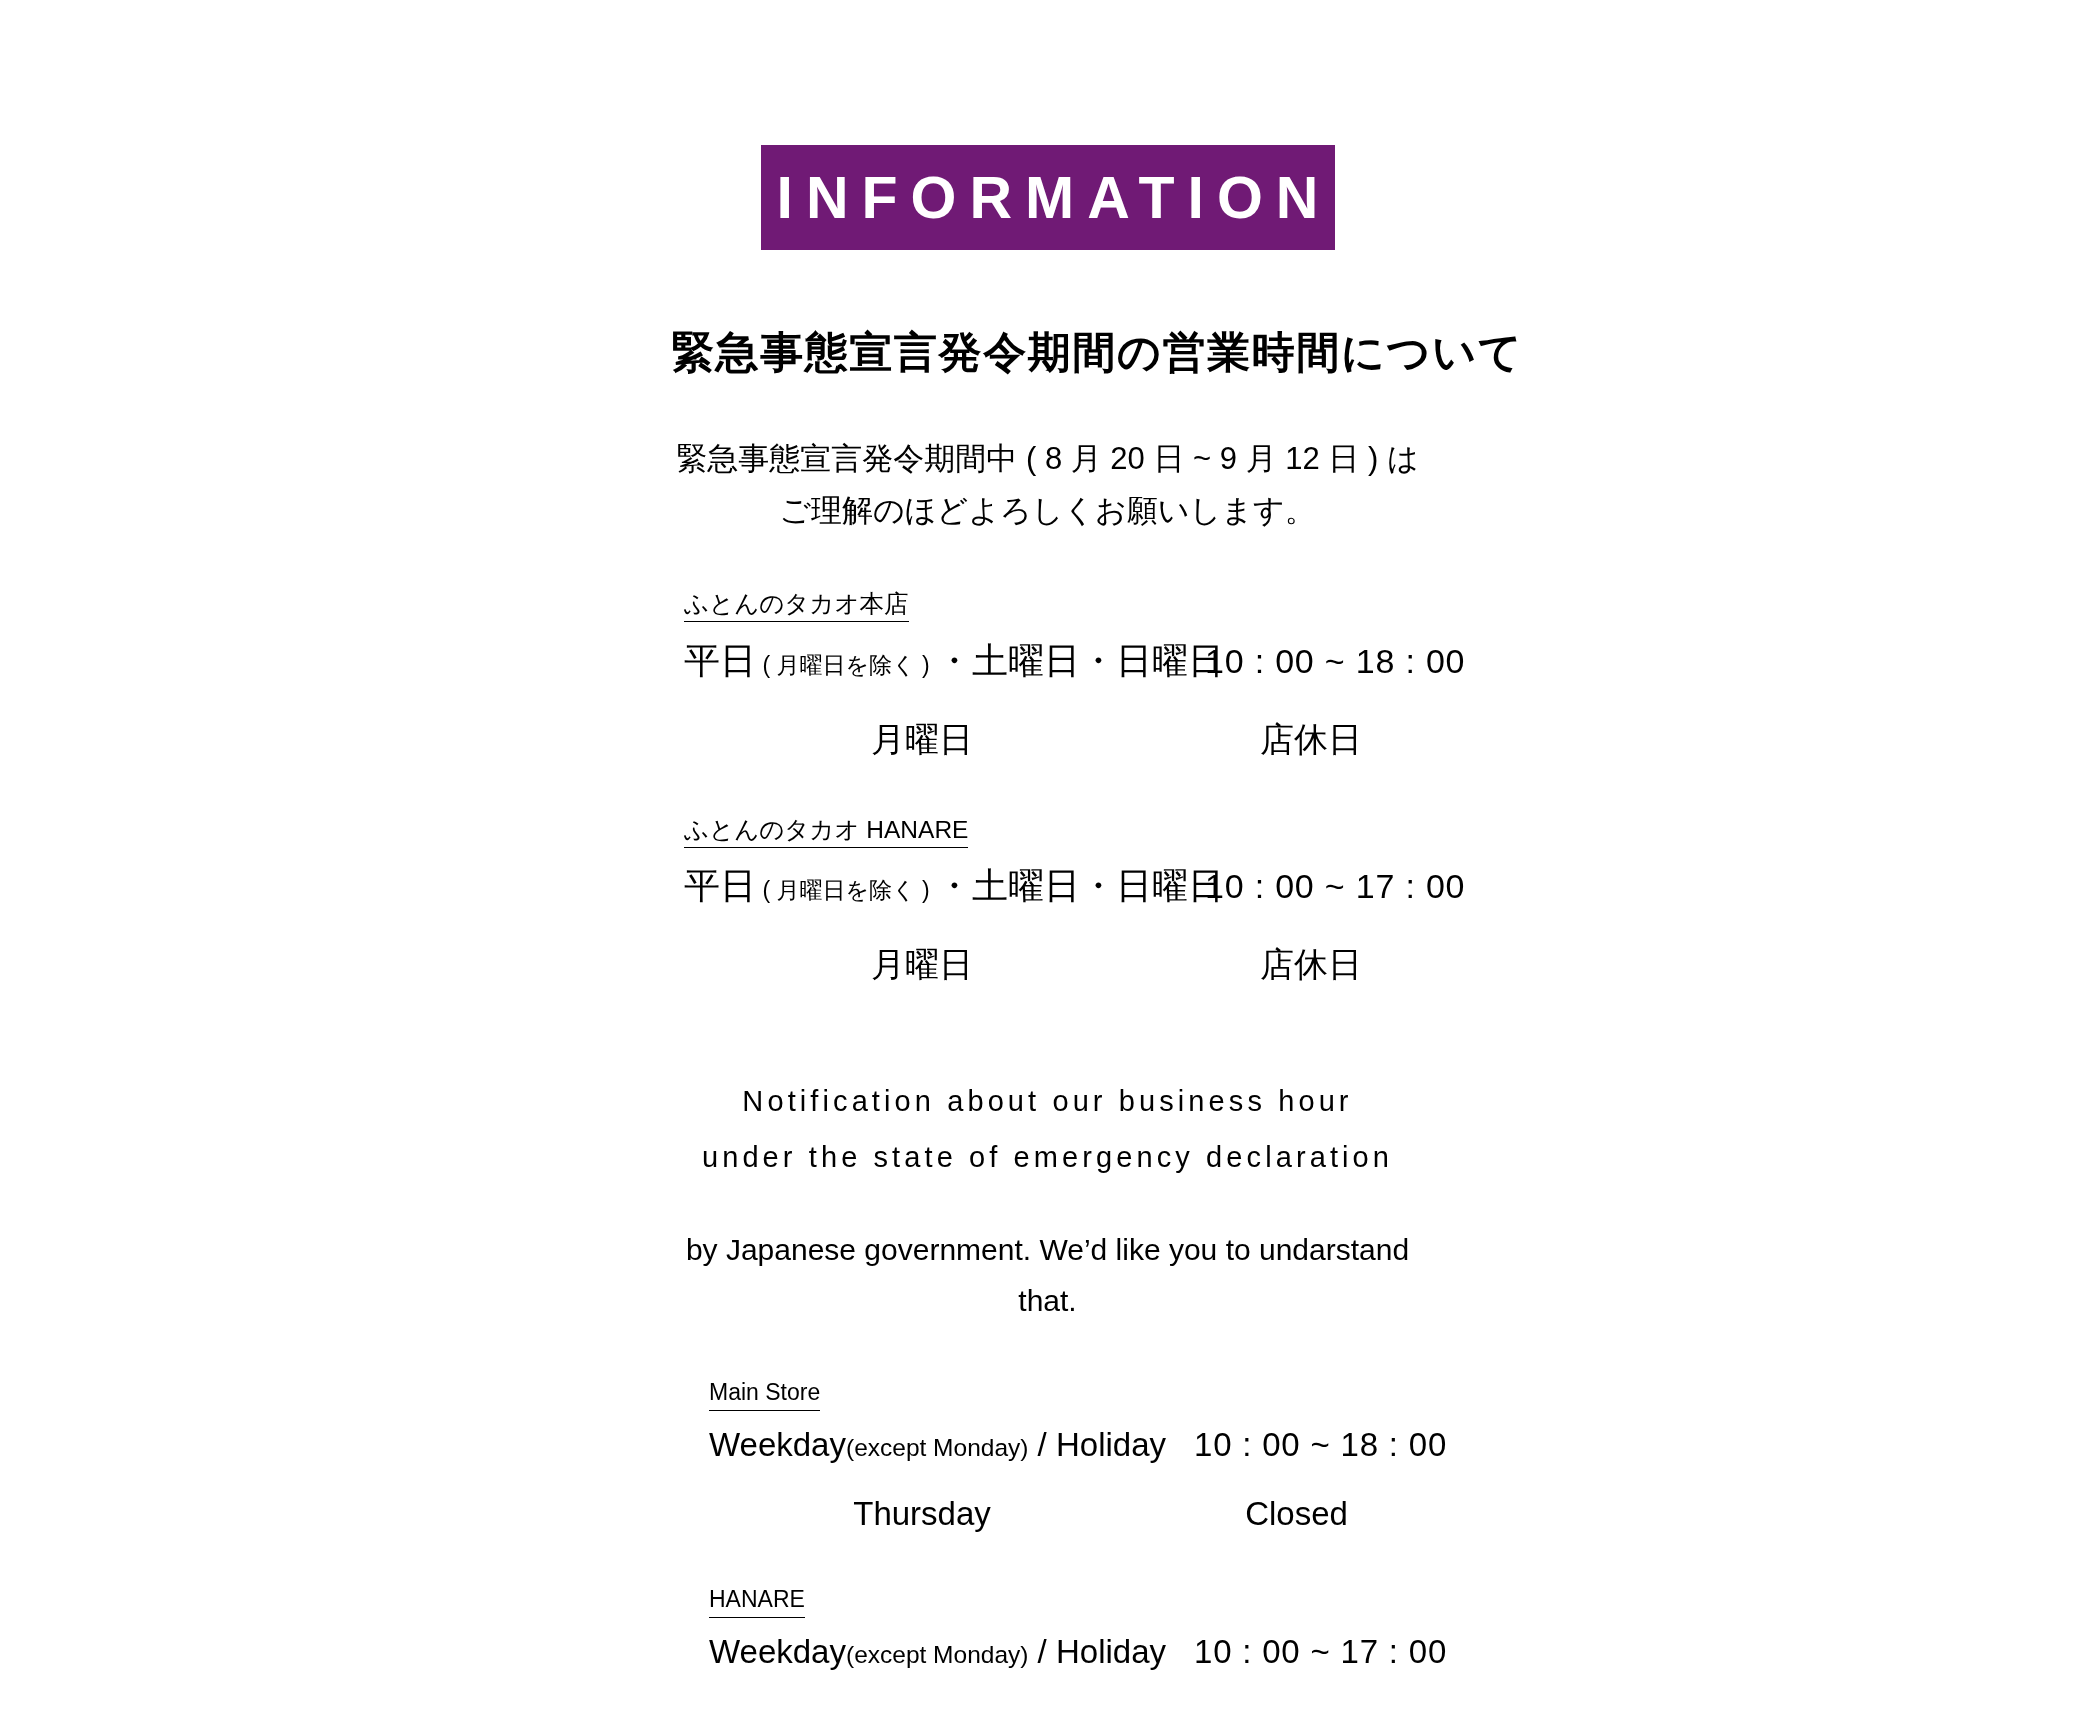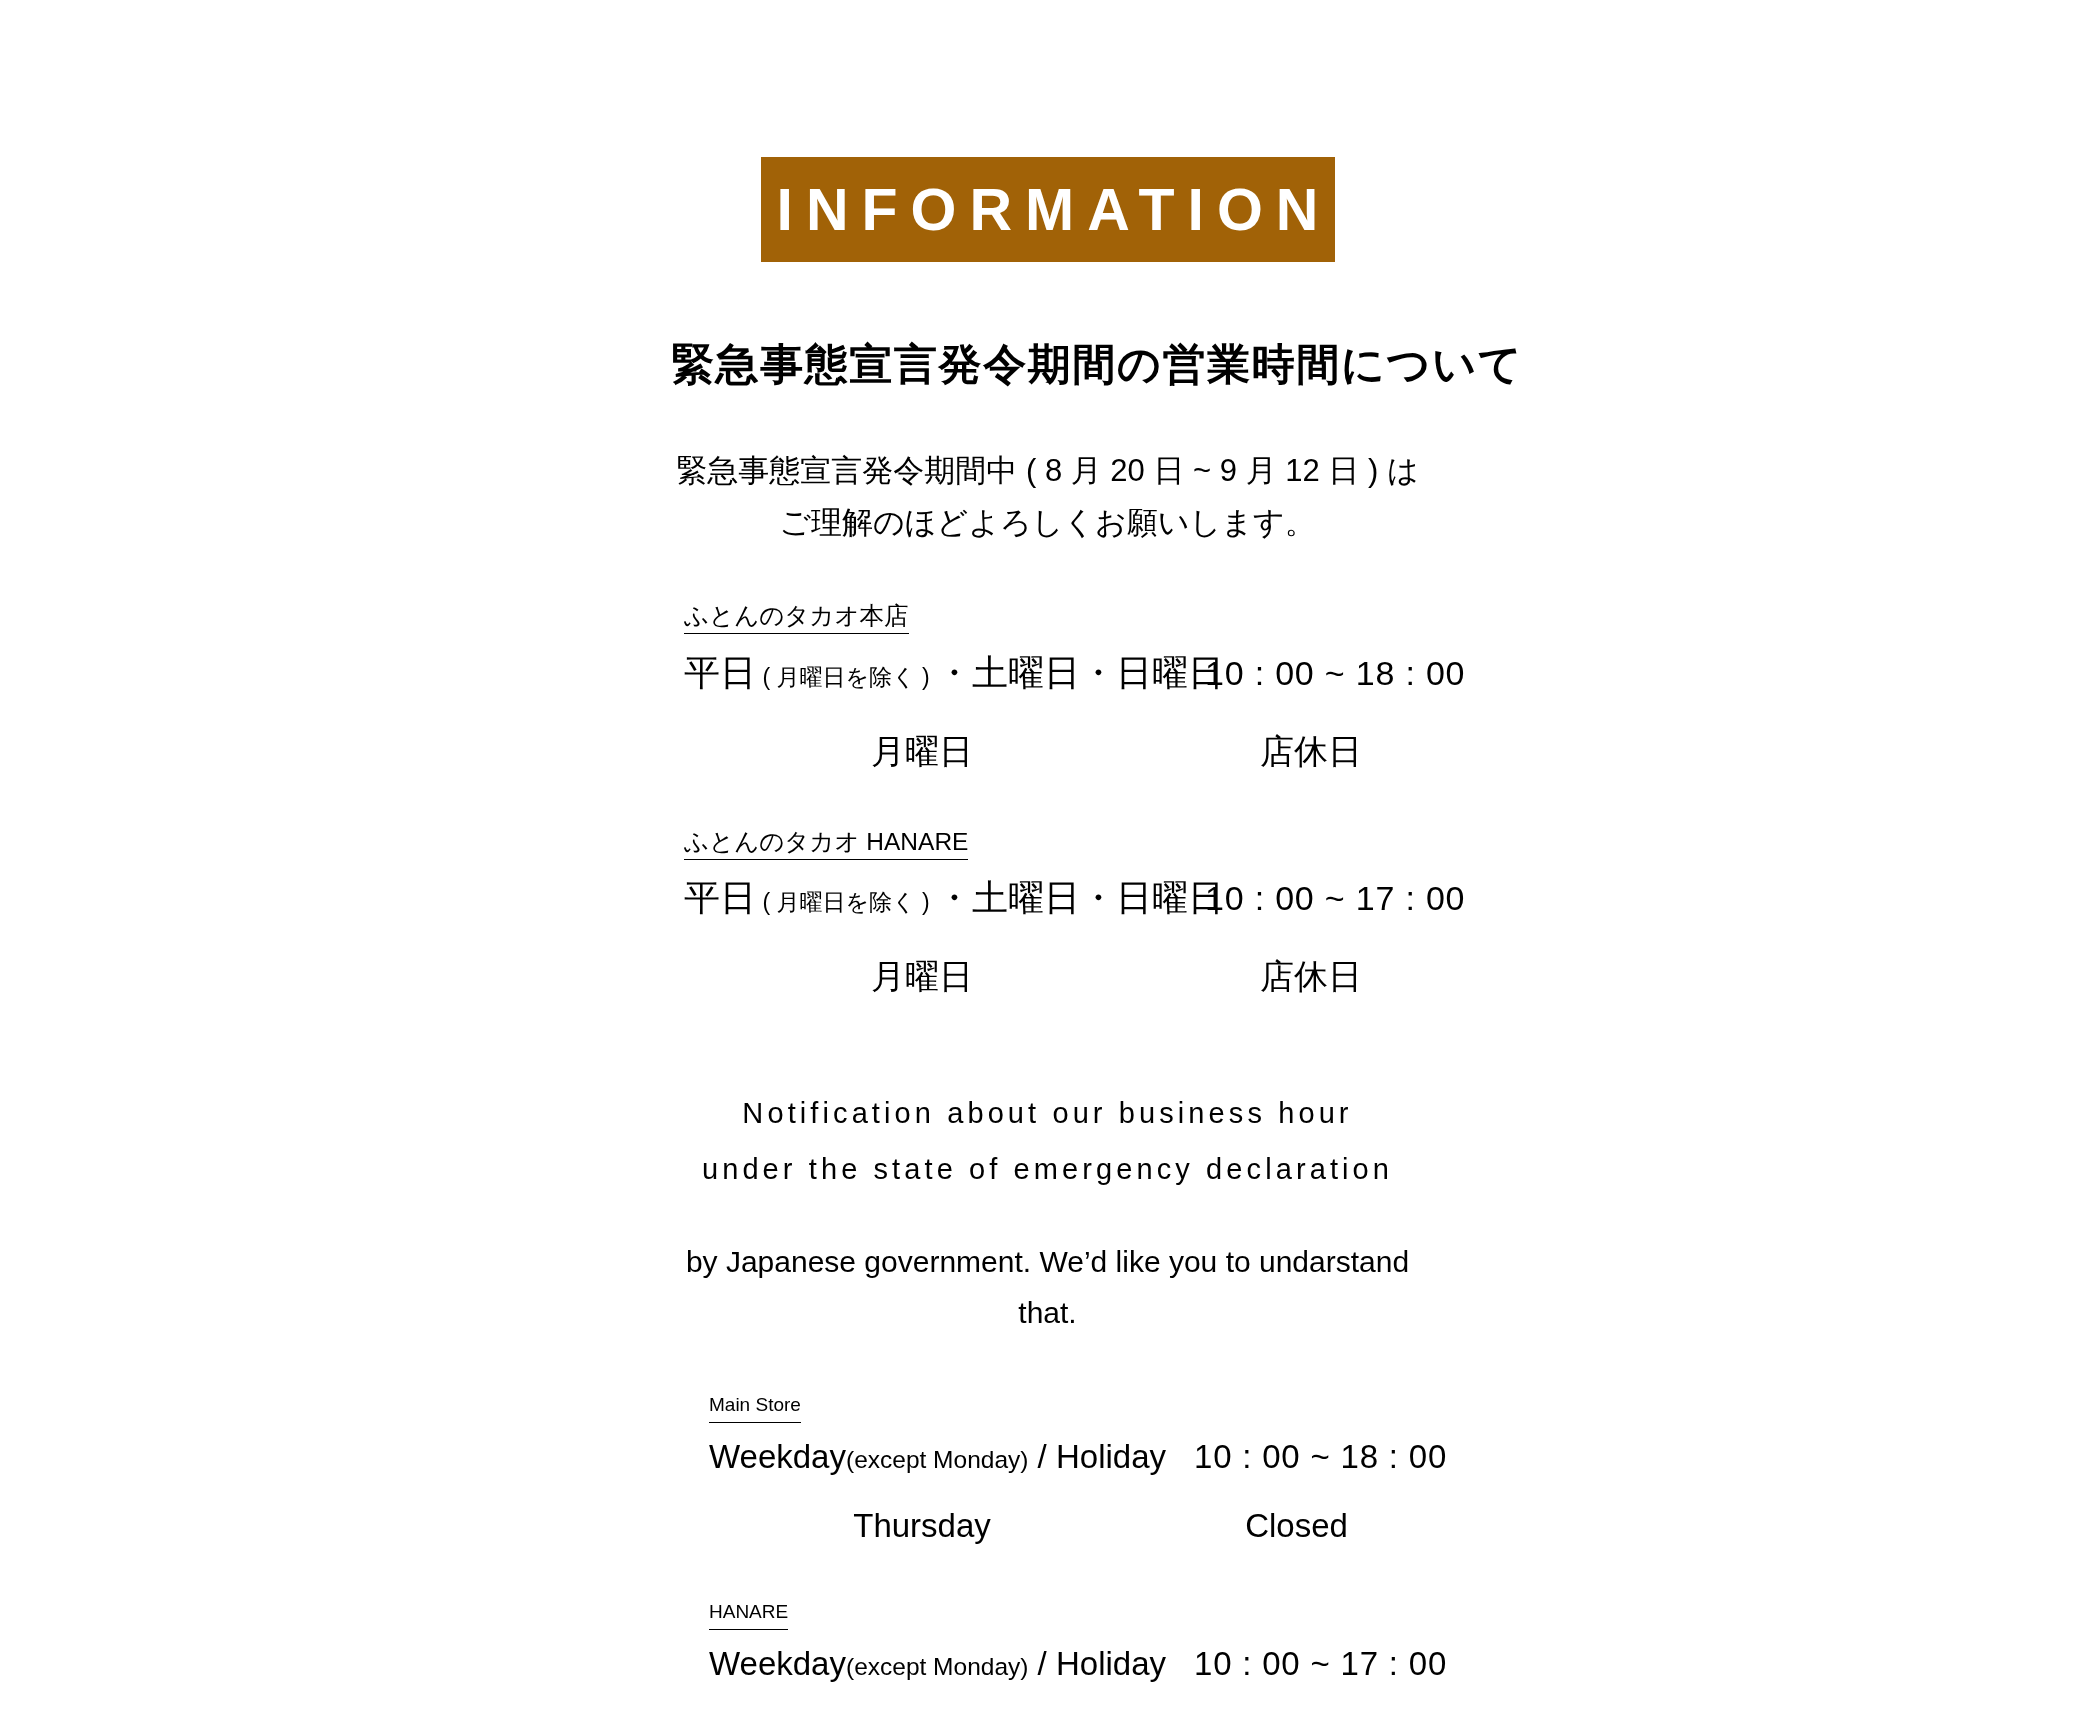--- a/index.html
+++ b/index.html
@@ -10,22 +10,22 @@
     font-family: "Liberation Sans", "DejaVu Sans", sans-serif;
     color: #000000;
     padding-top: 141px;
     overflow: hidden;
   }
   .content { width: 753px; margin: 0 auto; }
 
   .banner {
     width: 574px;
     height: 105px;
-    margin: 16px auto;
-    background: #a16207;
+    margin: 4px auto;
+    background: #701a75;
     display: flex;
     align-items: center;
     justify-content: center;
   }
   .banner-text {
     color: #ffffff;
     font-size: 59px;
     font-weight: bold;
     letter-spacing: 13px;
     padding-left: 13px; 
@@ -52,21 +52,21 @@
   .store-block.jp { margin-left: 13px; }
   .store-block.en { margin-left: 38px; }
 
   .store-label {
     display: inline-block;
     font-size: 24.5px;
     line-height: 29.5px;
     padding-bottom: 2.5px;
     border-bottom: 1.6px solid #000000;
   }
-  .store-block.en .store-label { font-size: 19px; }
+  .store-block.en .store-label { font-size: 23px; }
 
   .hours-row {
     display: flex;
     align-items: baseline;
     margin-top: 14.7px;
   }
   .col-days { width: 483px; white-space: nowrap; }
   .col-hours { width: 229px; margin-left: 38px; white-space: nowrap; }
   .store-block.en .col-days  { width: 426px; }
   .store-block.en .col-hours { width: 205px; margin-left: 59px; }

